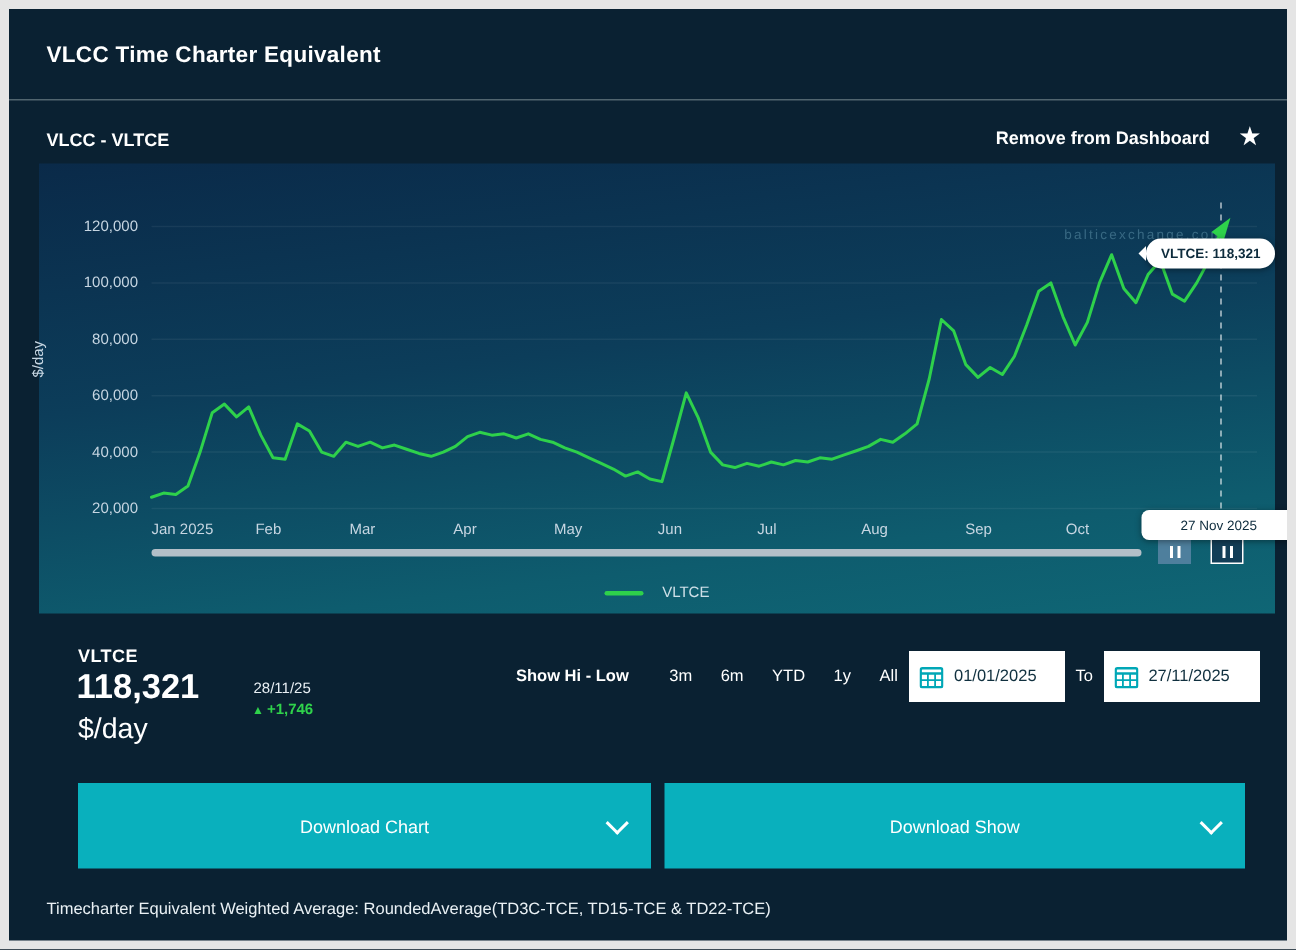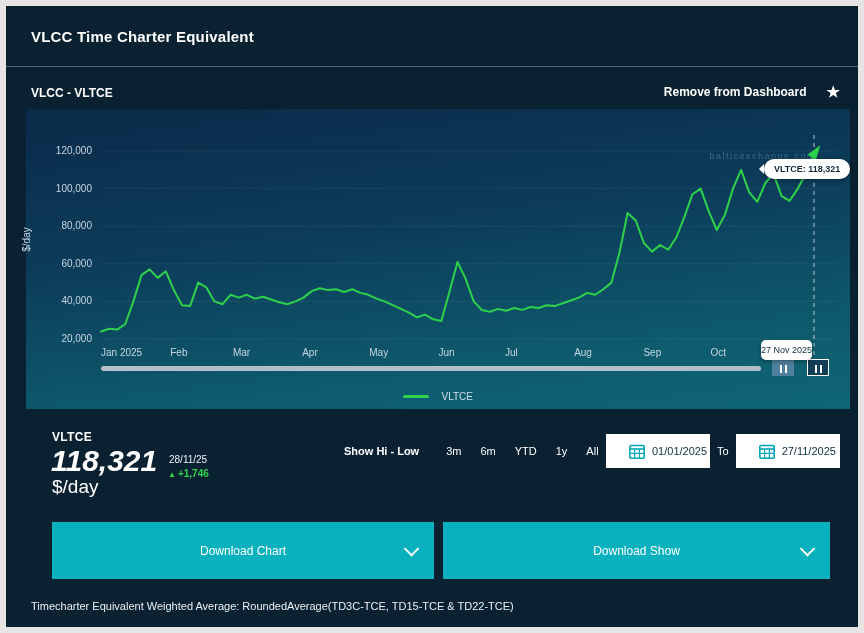--- a/index.html
+++ b/index.html
@@ -21,49 +21,49 @@
                    font-family:"Liberation Sans",sans-serif;}
   .ylab{position:absolute;left:-12px;top:125px;transform:rotate(-90deg);font-size:10px;color:#c7d6e2;}
   .watermark{position:absolute;right:34px;top:42px;font-size:9px;letter-spacing:1.5px;
              color:rgba(150,205,225,.32);}
   .tt-value{position:absolute;left:738px;top:50px;background:#fff;color:#0d2b3c;font-size:9px;
             font-weight:bold;padding:5px 10px;border-radius:12px;white-space:nowrap;z-index:3;
             box-shadow:0 1px 4px rgba(0,0,0,.4);}
   .tt-value::before{content:'';position:absolute;left:-5px;top:50%;transform:translateY(-50%);
             border:5px solid transparent;border-right-color:#fff;border-left:0;}
   .tt-date{position:absolute;left:735px;top:231px;background:#fff;color:#0d2b3c;font-size:9px;
-           padding:5px 0;border-radius:5px;white-space:nowrap;z-index:3;
+           padding:5px 26px;border-radius:5px;white-space:nowrap;z-index:3;
            box-shadow:0 1px 4px rgba(0,0,0,.4);}
   .sb-track{position:absolute;left:75px;top:257px;width:660px;height:5px;background:#b3bfc8;
             border-radius:3px;cursor:pointer;}
   .sb-btn{position:absolute;top:250px;width:22px;height:17px;display:flex;align-items:center;
           justify-content:center;cursor:pointer;box-sizing:border-box;}
   .sb-btn.b1{left:746px;background:#4e7f9d;}
   .sb-btn.b2{left:781px;background:#123e57;border:1px solid #fff;}
   .pause i{display:inline-block;width:2px;height:8px;background:#fff;margin:0 1.5px;}
   .legend{position:absolute;left:0;right:0;bottom:4px;text-align:center;cursor:pointer;}
   .swatch{display:inline-block;width:26px;height:3px;vertical-align:middle;margin-right:8px;border-radius:2px;}
   .legend-label{font-size:10px;color:#cfe0e8;vertical-align:middle;}
 
   
   .stat-label{position:absolute;left:46px;top:424px;font-size:12px;font-weight:bold;letter-spacing:.3px;}
-  .stat-value{position:absolute;left:45px;top:438px;font-size:30px;font-weight:bold;font-style:italic;}
+  .stat-value{position:absolute;left:45px;top:438px;font-size:23px;font-weight:bold;}
   .stat-unit{position:absolute;left:46px;top:470px;font-size:19px;}
   .stat-date{position:absolute;left:163px;top:448px;font-size:10px;color:#e8eff4;}
   .stat-change{position:absolute;left:162px;top:462px;font-size:10px;font-weight:bold;}
   .stat-change .up{font-size:8px;margin-right:2px;}
 
   .ranges{position:absolute;left:338px;top:439px;display:flex;align-items:flex-start;font-size:11px;}
   .hilow{font-weight:bold;margin-right:27px;cursor:pointer;}
   .rng{margin-right:19px;cursor:pointer;}
   .rng:last-child{margin-right:0;}
 
   .dates{position:absolute;left:600px;top:428px;display:flex;align-items:center;gap:7px;}
   .date-box{width:104px;height:34px;background:#fff;display:flex;align-items:center;gap:7px;
-            padding-left:23px;box-sizing:border-box;cursor:pointer;}
+            padding-left:7px;box-sizing:border-box;cursor:pointer;}
   .date-box span{color:#10303f;font-size:11px;}
   .to{font-size:11px;color:#fff;}
 
   
   .dl-btn{position:absolute;top:516px;height:57px;background:#09b0bd;display:flex;align-items:center;
           justify-content:center;font-size:12px;cursor:pointer;}
   .btn-chart{left:46px;width:382px;}
   .btn-data{left:437px;width:387px;}
   .chev{position:absolute;right:17px;top:50%;width:9px;height:9px;border-right:2px solid #fff;
         border-bottom:2px solid #fff;transform:translateY(-70%) rotate(45deg);}

